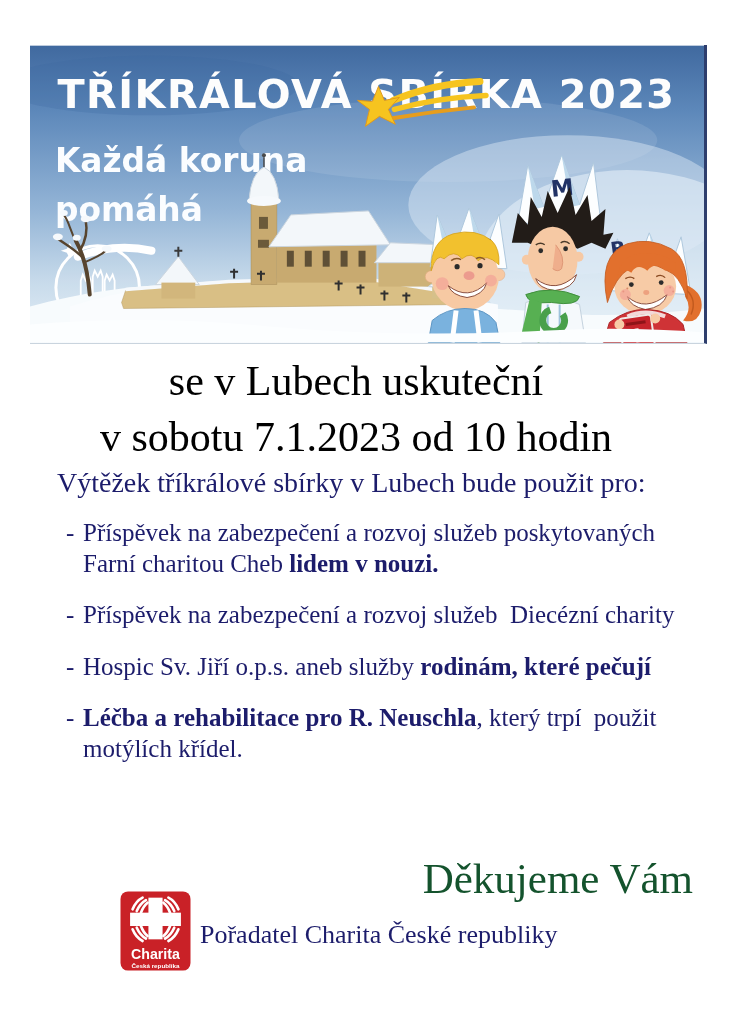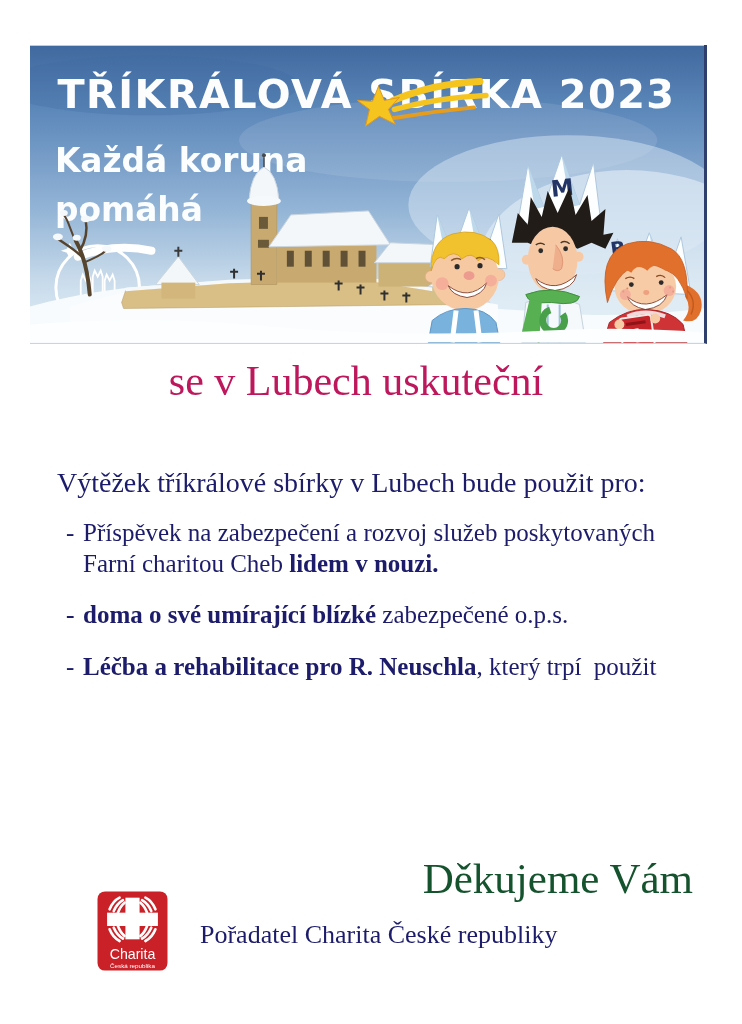--- a/index.html
+++ b/index.html
@@ -11,21 +11,21 @@
   
   .banner {
     position:absolute; left:30px; top:45px; width:674px; height:298px;
     border-right:3px solid #2e3e6d; border-bottom:1px solid #c9d4de;
   }
   .banner svg { display:block; width:100%; height:100%; }
 
   
   .event-title {
     position:absolute; top:353px; left:0; width:712px;
-    text-align:center; color:#be185d; font-size:42px; line-height:56px;
+    text-align:center; color:#000000; font-size:42px; line-height:56px;
   }
 
   
   .purpose-heading {
     position:absolute; top:467px; left:57px;
     color:#1c1c6b; font-size:28px;
     text-decoration-thickness:2px; text-underline-offset:5px;
     white-space:pre;
   }
   .purpose-list {
@@ -37,21 +37,21 @@
   .purpose-item .line { white-space:pre; }
   .b { font-weight:bold;margin-top:20px; }
 
   
   .thanks {
     position:absolute; top:854px; right:49px;
     color:#14532d; font-size:43px; white-space:pre;
   }
 
   
-  .footer-logo { position:absolute; left:90px; top:891px; width:85px; height:80px; }
+  .footer-logo { position:absolute; left:113px; top:891px; width:85px; height:80px;font-weight:bold; }
   .footer-logo svg { display:block; width:100%; height:100%; }
   .organizer {
     position:absolute; left:200px; top:920px;
     color:#1c1c6b; font-size:26px; white-space:pre;
   }
 </style>
 </head>
 <body>
 
 <div class="banner">
@@ -226,39 +226,42 @@
           <circle cx="628" cy="274" r="5" fill="#f7cba6"></circle>
     </g>
   </g>
 
   <path d="M0,280 Q120,270 240,282 Q380,294 520,286 Q600,282 677,288 L677,298 L0,298 Z" fill="#fcfeff"></path>
 </svg>
 </div>
 
 <div class="event-title">
   <div>se v Lubech uskuteční</div>
+  <div>v sobotu 7.1.2023 od 10 hodin</div>
 </div>
 
 <div class="purpose-heading">Výtěžek tříkrálové sbírky v Lubech bude použit pro:</div>
 <div class="purpose-list">
     <div class="purpose-item">
       <span class="dash">-</span>
       <div class="line"><span>Příspěvek na zabezpečení a rozvoj služeb poskytovaných</span></div>
       <div class="line"><span>Farní charitou Cheb </span><span class="b">lidem v nouzi.</span></div>
     </div>
     <div class="purpose-item">
       <span class="dash">-</span>
-    </div>
-    <div class="purpose-item">
-      <span class="dash">-</span>
-      <div class="line"><span class="b">doma o své umírající blízké</span><span> zabezpečené o.p.s.</span></div>
+      <div class="line"><span>Příspěvek na zabezpečení a rozvoj služeb  Diecézní charity</span></div>
+    </div>
+    <div class="purpose-item">
+      <span class="dash">-</span>
+      <div class="line"><span>Hospic Sv. Jiří o.p.s. aneb služby </span><span class="b">rodinám, které pečují</span></div>
     </div>
     <div class="purpose-item">
       <span class="dash">-</span>
       <div class="line"><span class="b">Léčba a rehabilitace pro R. Neuschla</span><span>, který trpí  použit</span></div>
+      <div class="line"><span>motýlích křídel.</span></div>
     </div>
   </div>
 
 <div class="thanks">Děkujeme Vám</div>
 
 <div class="footer-logo">
 <svg viewBox="0 0 85 96" xmlns="http://www.w3.org/2000/svg">
   <rect x="0.5" y="0.5" width="84" height="95" rx="9" fill="#c92127"></rect>
   <g>
     <rect x="34" y="8" width="17" height="50" fill="#ffffff"></rect>

